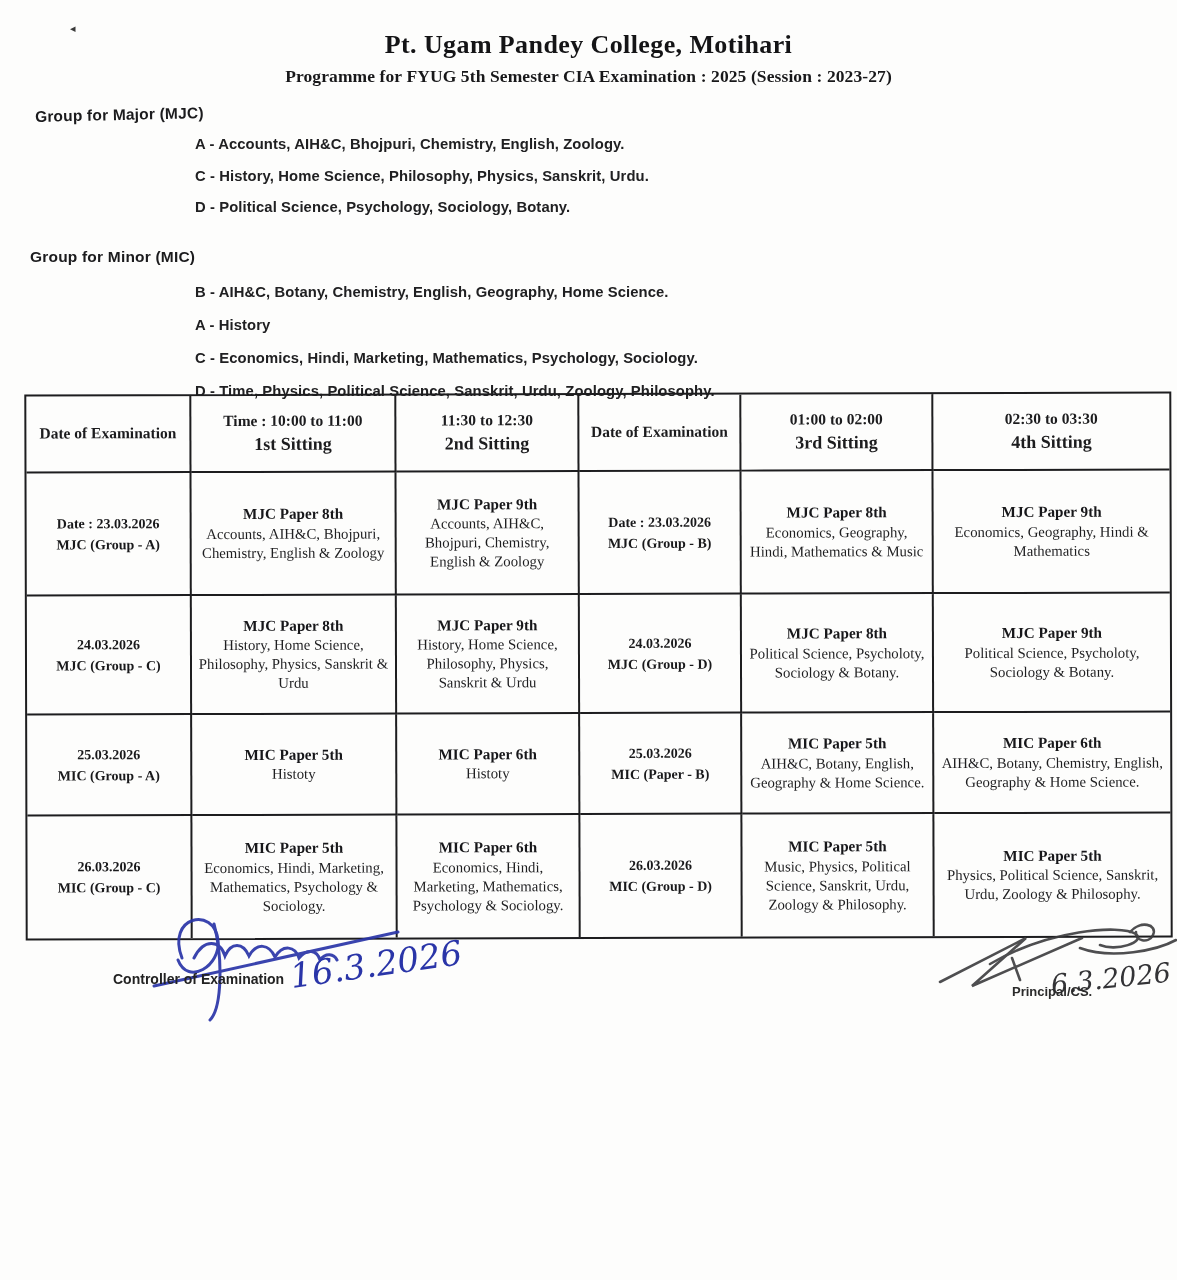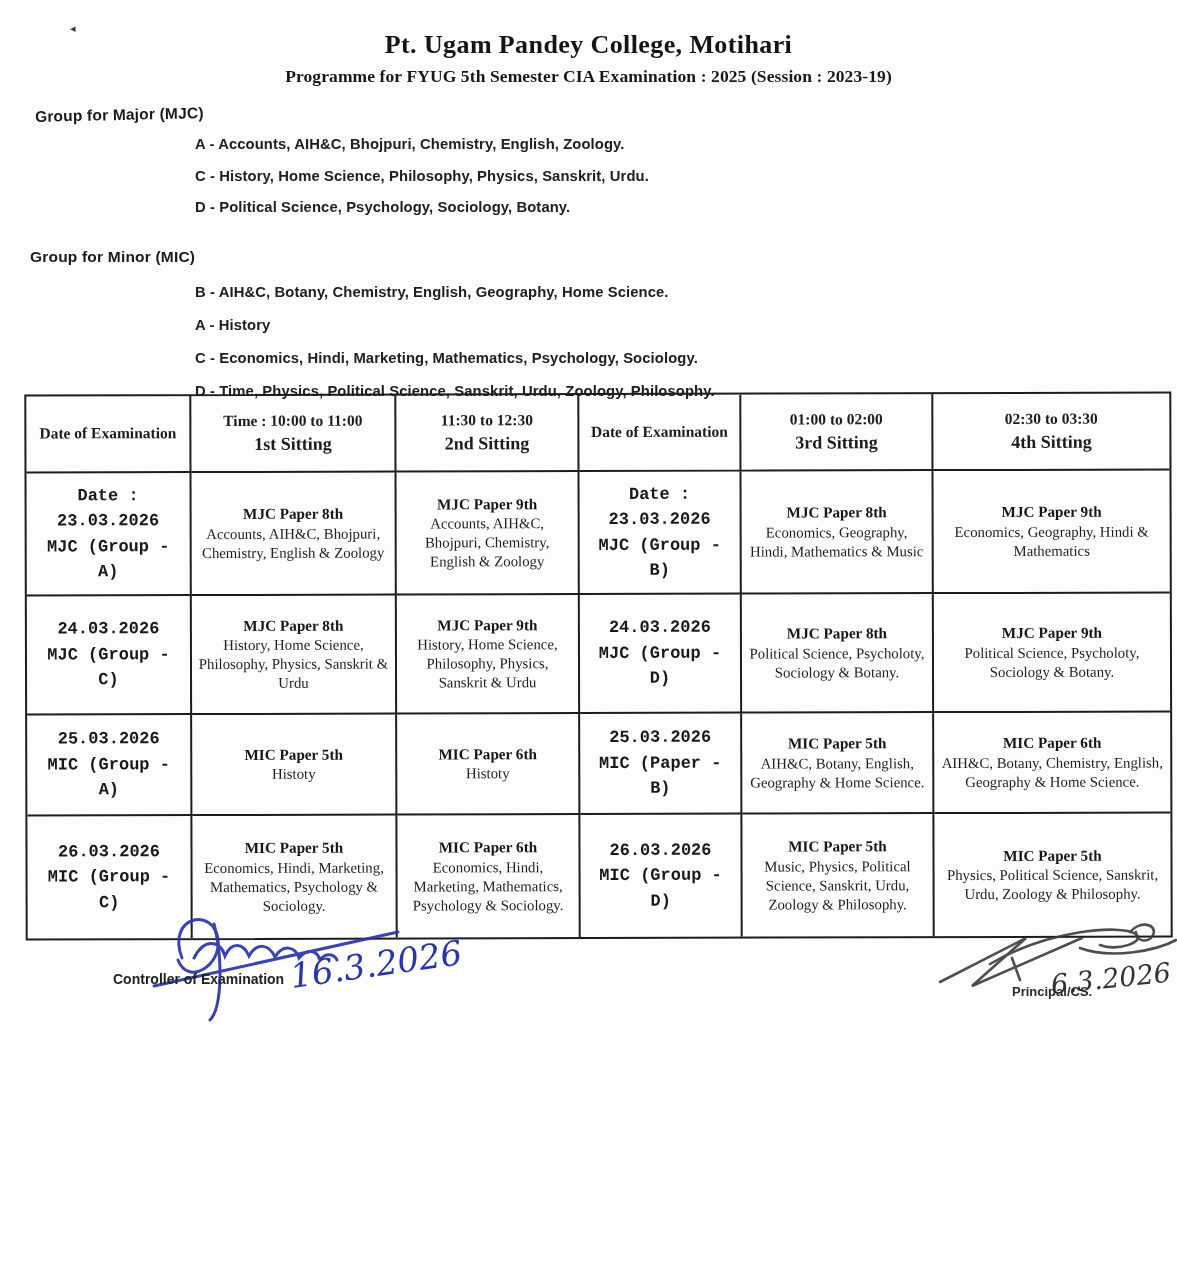--- a/index.html
+++ b/index.html
@@ -53,21 +53,21 @@
   .trow{display:contents;}
   .cell{
     border-right:2px solid #1d1d1f;border-bottom:2px solid #1d1d1f;
     display:flex;flex-direction:column;align-items:center;justify-content:center;
     text-align:center;padding:2px 6px;box-sizing:border-box;overflow:hidden;
   }
   .cell.last-col{border-right:none;}
   .cell.last-row{border-bottom:none;}
   .hline1{font-size:15.5px;font-weight:600;line-height:1.35;}
   .hline2{font-size:18px;font-weight:600;line-height:1.35;}
-  .dcell .dl{font-size:17px;font-weight:700;line-height:1.5;color:#19191b;font-family:Liberation Mono, monospace;}
+  .dcell .dl{font-size:14px;font-weight:700;line-height:1.5;color:#19191b;}
   .ptitle{font-size:15.2px;font-weight:700;line-height:1.3;color:#17171a;}
   .pbody{font-size:14.8px;line-height:1.28;color:#1e1e20;margin-top:1px;}
 
   
   .sig-left-label{
     position:absolute;left:113px;top:971px;
     font-family:"Liberation Sans",sans-serif;font-size:14px;font-weight:600;color:#222;
   }
   .sig-right-label{
     position:absolute;left:1012px;top:984px;
@@ -80,21 +80,21 @@
   }
 </style>
 </head>
 <body>
 
 <div class="page">
 
   <div class="mark-arrow">◂</div>
 
   <div class="title">Pt. Ugam Pandey College, Motihari</div>
-  <div class="subtitle">Programme for FYUG 5th Semester CIA Examination : 2025 (Session : 2023-19)</div>
+  <div class="subtitle">Programme for FYUG 5th Semester CIA Examination : 2025 (Session : 2023-27)</div>
 
   <div class="group-heading gh-major">Group for Major (MJC)</div>
   <div class="group-list gl-major">
     <div class="gitem">A - Accounts, AIH&amp;C, Bhojpuri, Chemistry, English, Zoology.</div>
     <div class="gitem">C - History, Home Science, Philosophy, Physics, Sanskrit, Urdu.</div>
     <div class="gitem">D -  Political Science, Psychology, Sociology, Botany.</div>
   </div>
 
   <div class="group-heading gh-minor">Group for Minor (MIC)</div>
   <div class="group-list gl-minor">

